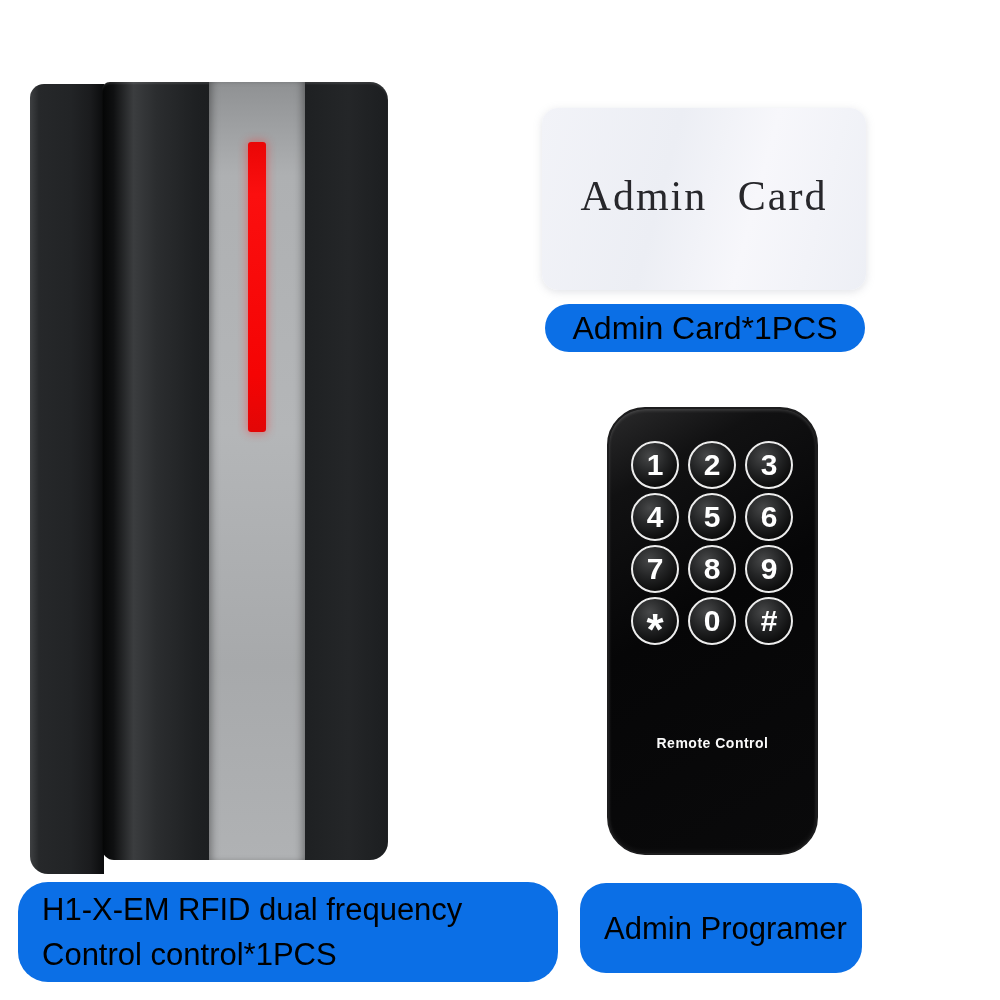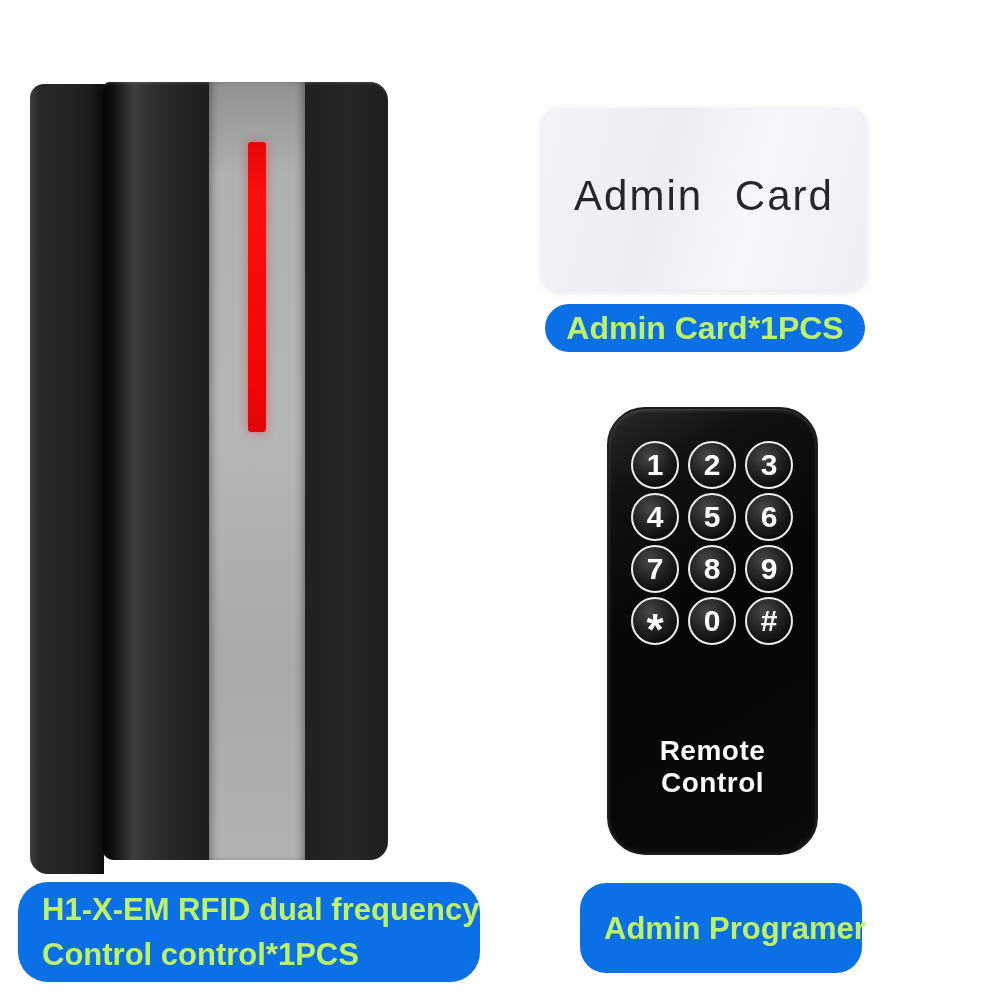--- a/index.html
+++ b/index.html
@@ -19,54 +19,54 @@
                 background:linear-gradient(90deg,#040505 0%,#0f1011 4%,#3b3d3f 11%,#2b2d2f 19%,#1e2022 33%,#191b1d 46%,#1b1d1f 62%,#242628 86%,#1c1e20 100%);
                 box-shadow:inset 0 2px 2px rgba(255,255,255,.10);}
   .device-stripe{position:absolute;left:107px;top:0;width:96px;height:100%;
                  background:linear-gradient(180deg,#8f9193 0%,#aeb0b2 12%,#b4b6b8 45%,#a7a9ab 75%,#b0b2b4 100%);
                  box-shadow:inset 7px 0 9px -5px rgba(0,0,0,.40),inset -7px 0 9px -5px rgba(0,0,0,.40);}
   .device-led{position:absolute;left:39px;top:60px;width:18px;height:290px;border-radius:3px;
               background:linear-gradient(180deg,#ea0606 0%,#fb0f0f 18%,#f50404 80%,#e20606 100%);
               box-shadow:0 0 10px 1px rgba(255,40,40,.45);}
 
   
-  .pill{position:absolute;background:#0b6fe6;color:#bef264;font-weight:bold;}
+  .pill{position:absolute;background:#0b6fe6;color:#000000;font-weight:normal;}
   .pill .line{white-space:nowrap;}
-  .reader-pill{left:18px;top:882px;width:462px;height:100px;border-radius:30px;
+  .reader-pill{left:18px;top:882px;width:540px;height:100px;border-radius:30px;
                display:flex;flex-direction:column;justify-content:center;
                padding-left:24px;box-sizing:border-box;font-size:31px;line-height:45px;}
   .card-pill{left:545px;top:304px;width:320px;height:48px;border-radius:24px;
              display:flex;align-items:center;justify-content:center;font-size:32px;}
   .remote-pill{left:580px;top:883px;width:282px;height:90px;border-radius:26px;
                display:flex;flex-direction:column;justify-content:center;
                padding-left:24px;box-sizing:border-box;font-size:31px;line-height:41px;}
 
   
   .admin-card{position:absolute;left:542px;top:108px;width:324px;height:182px;border-radius:16px;
               background:linear-gradient(105deg,#f2f3f8 0%,#eceef4 38%,#f7f7fb 64%,#edeff5 100%);
               box-shadow:0 2px 8px rgba(150,155,170,.28);
               display:flex;align-items:center;justify-content:center;}
   .admin-card-text{font-size:42px;color:#27272b;letter-spacing:2px;word-spacing:18px;
-                   margin-top:-6px;}
+                   margin-top:-6px;font-family:Liberation Serif, serif;}
 
   
   .remote{position:absolute;left:607px;top:407px;width:211px;height:448px;border-radius:38px;
           background:linear-gradient(150deg,#2a2a2b 0%,#111112 16%,#060607 45%,#0a0a0b 100%);
           border:2px solid #1d1d1e;box-sizing:border-box;
           box-shadow:inset 0 2px 3px rgba(255,255,255,.14),inset 0 -2px 5px rgba(255,255,255,.05);}
   .keypad{position:absolute;left:22px;top:32px;
           display:grid;grid-template-columns:repeat(3,48px);grid-auto-rows:48px;
           column-gap:9px;row-gap:4px;}
   .key{width:48px;height:48px;border-radius:50%;border:2px solid #ededed;box-sizing:border-box;
        background:radial-gradient(circle at 38% 30%,#474849 0%,#232425 42%,#0a0a0a 78%,#000 100%);
        display:flex;align-items:center;justify-content:center;
        color:#ffffff;font-weight:bold;font-size:30px;}
   .key .glyph-star{font-size:44px;line-height:44px;transform:translateY(9px);}
   .remote-brand{position:absolute;left:0;right:0;top:326px;text-align:center;
-                color:#fafafa;font-size:28px;font-weight:bold;letter-spacing:.5px;}
+                color:#fafafa;font-size:14px;font-weight:bold;letter-spacing:.5px;}
 </style>
 </head>
 <body>
 
 <div class="stage">
 
   <div class="device">
     <div class="device-body"></div>
     <div class="device-side"></div>
     <div class="device-front">

